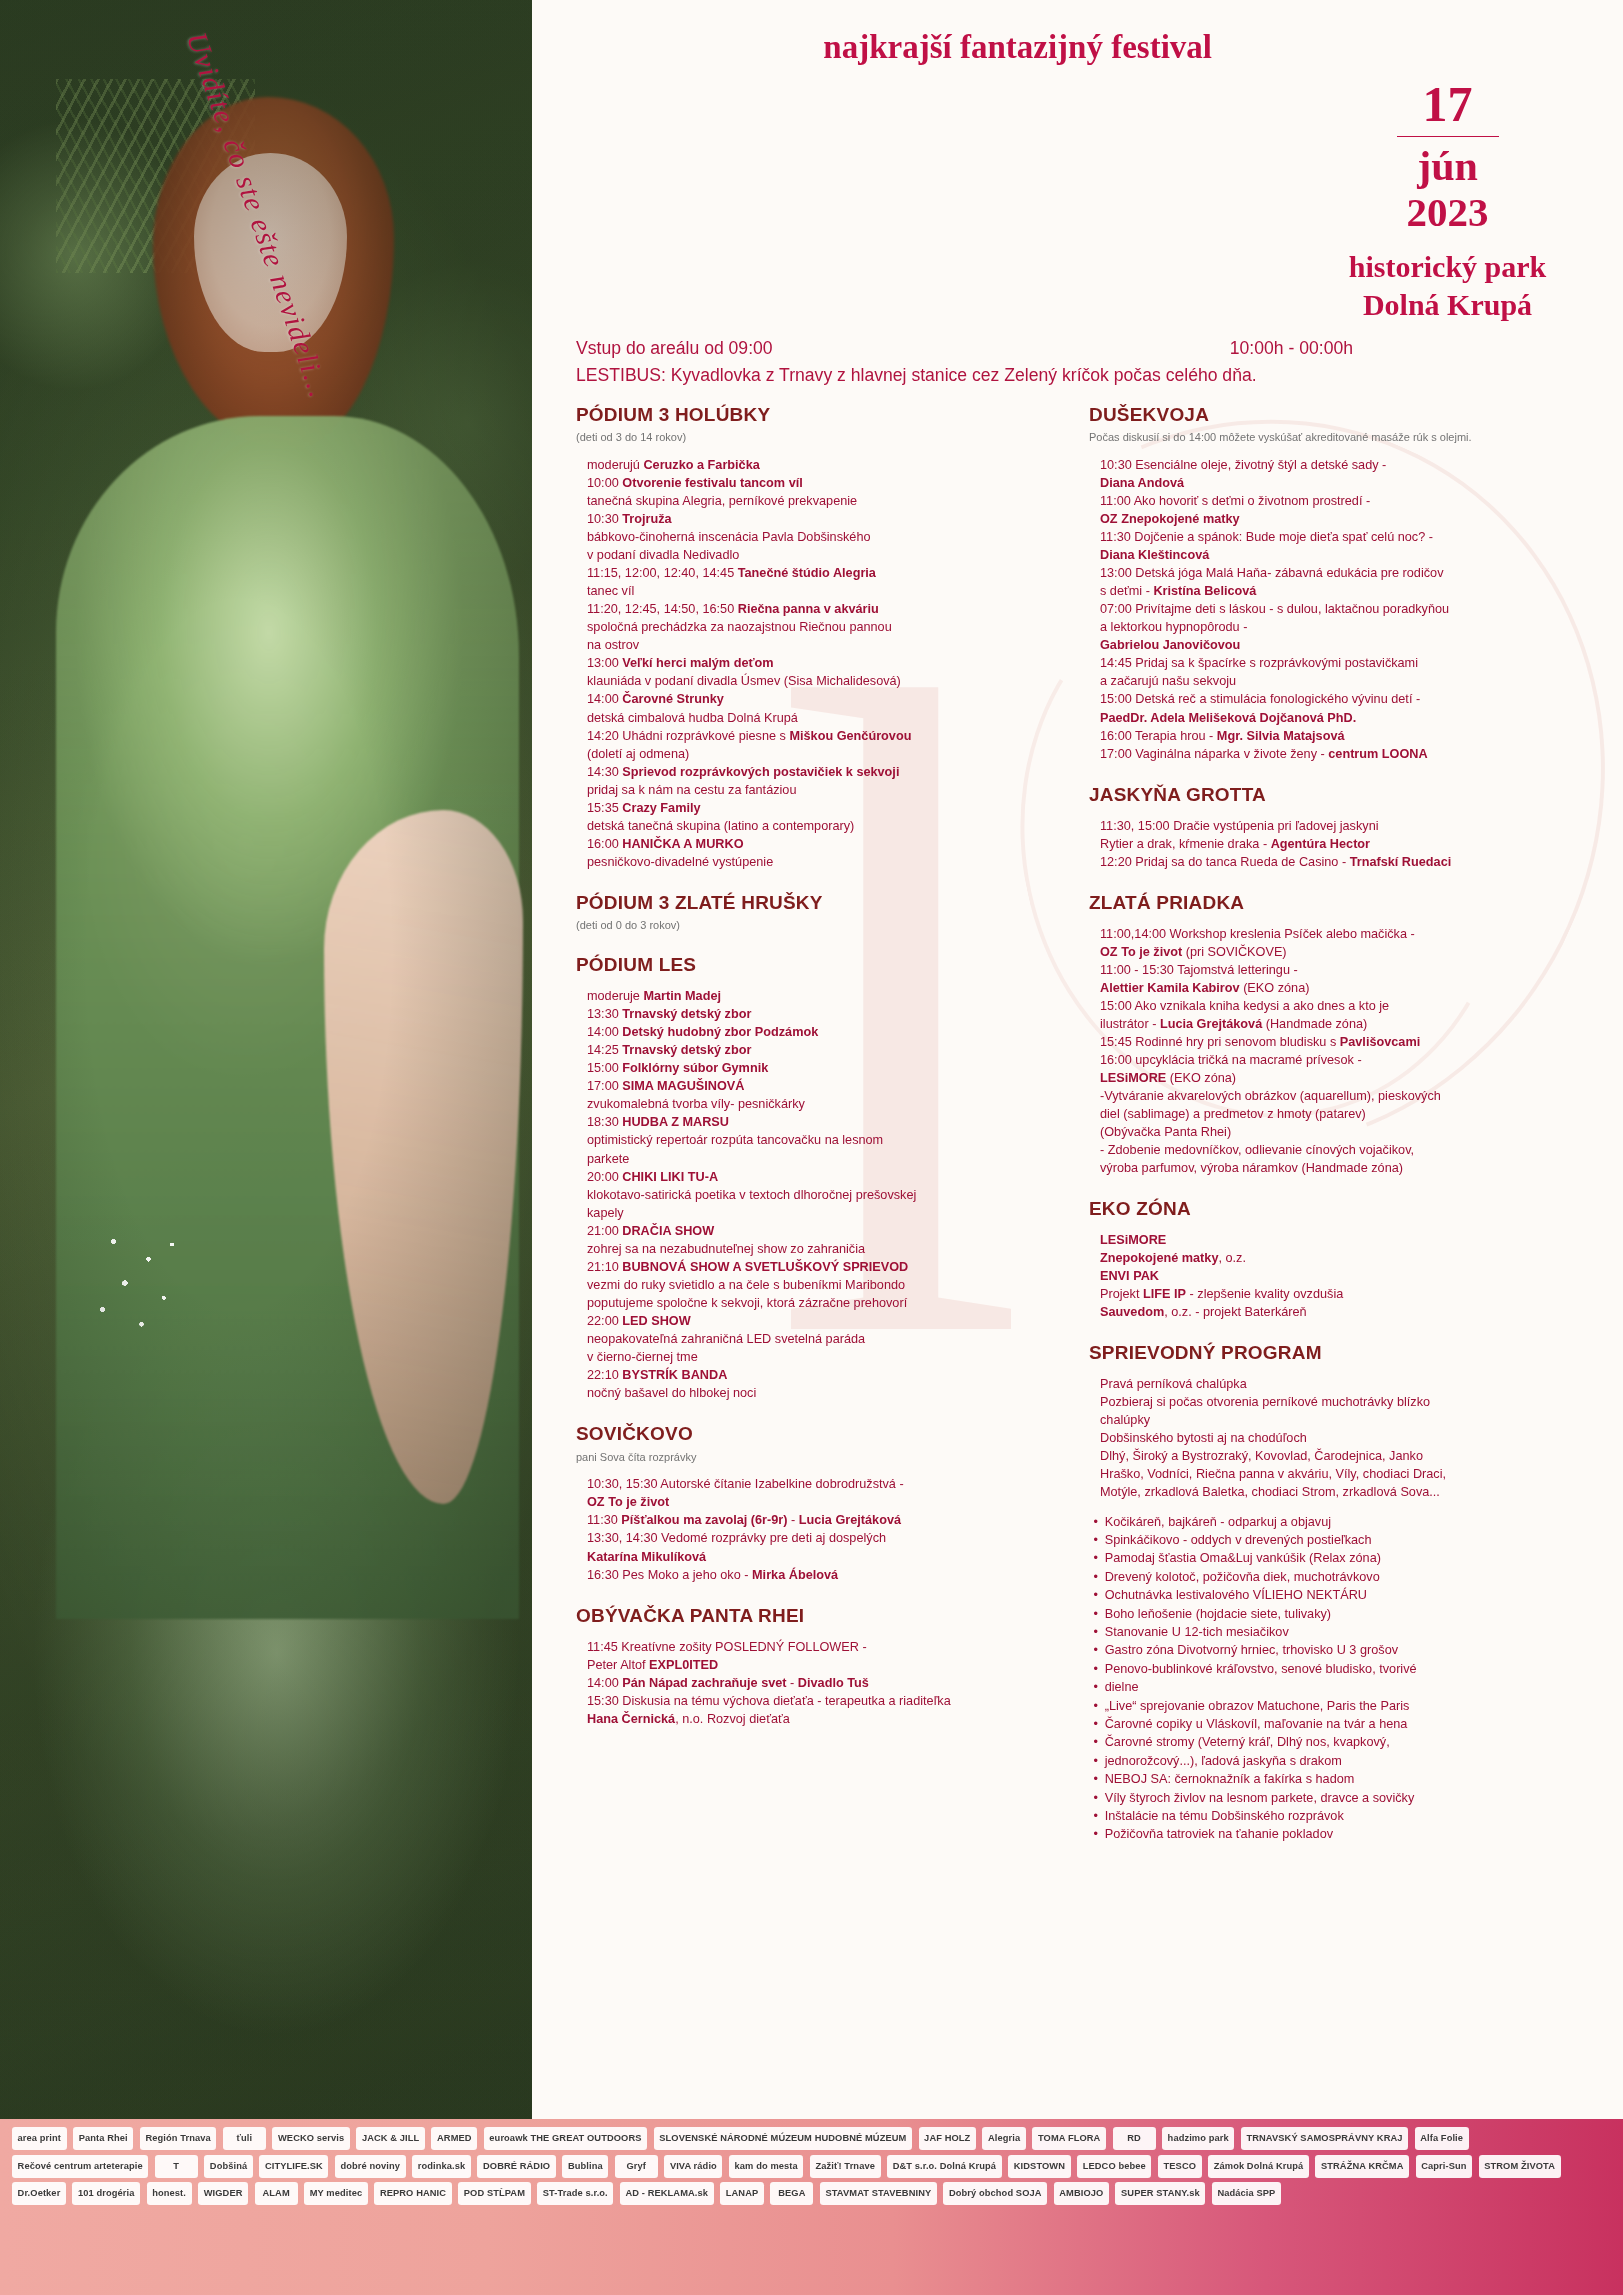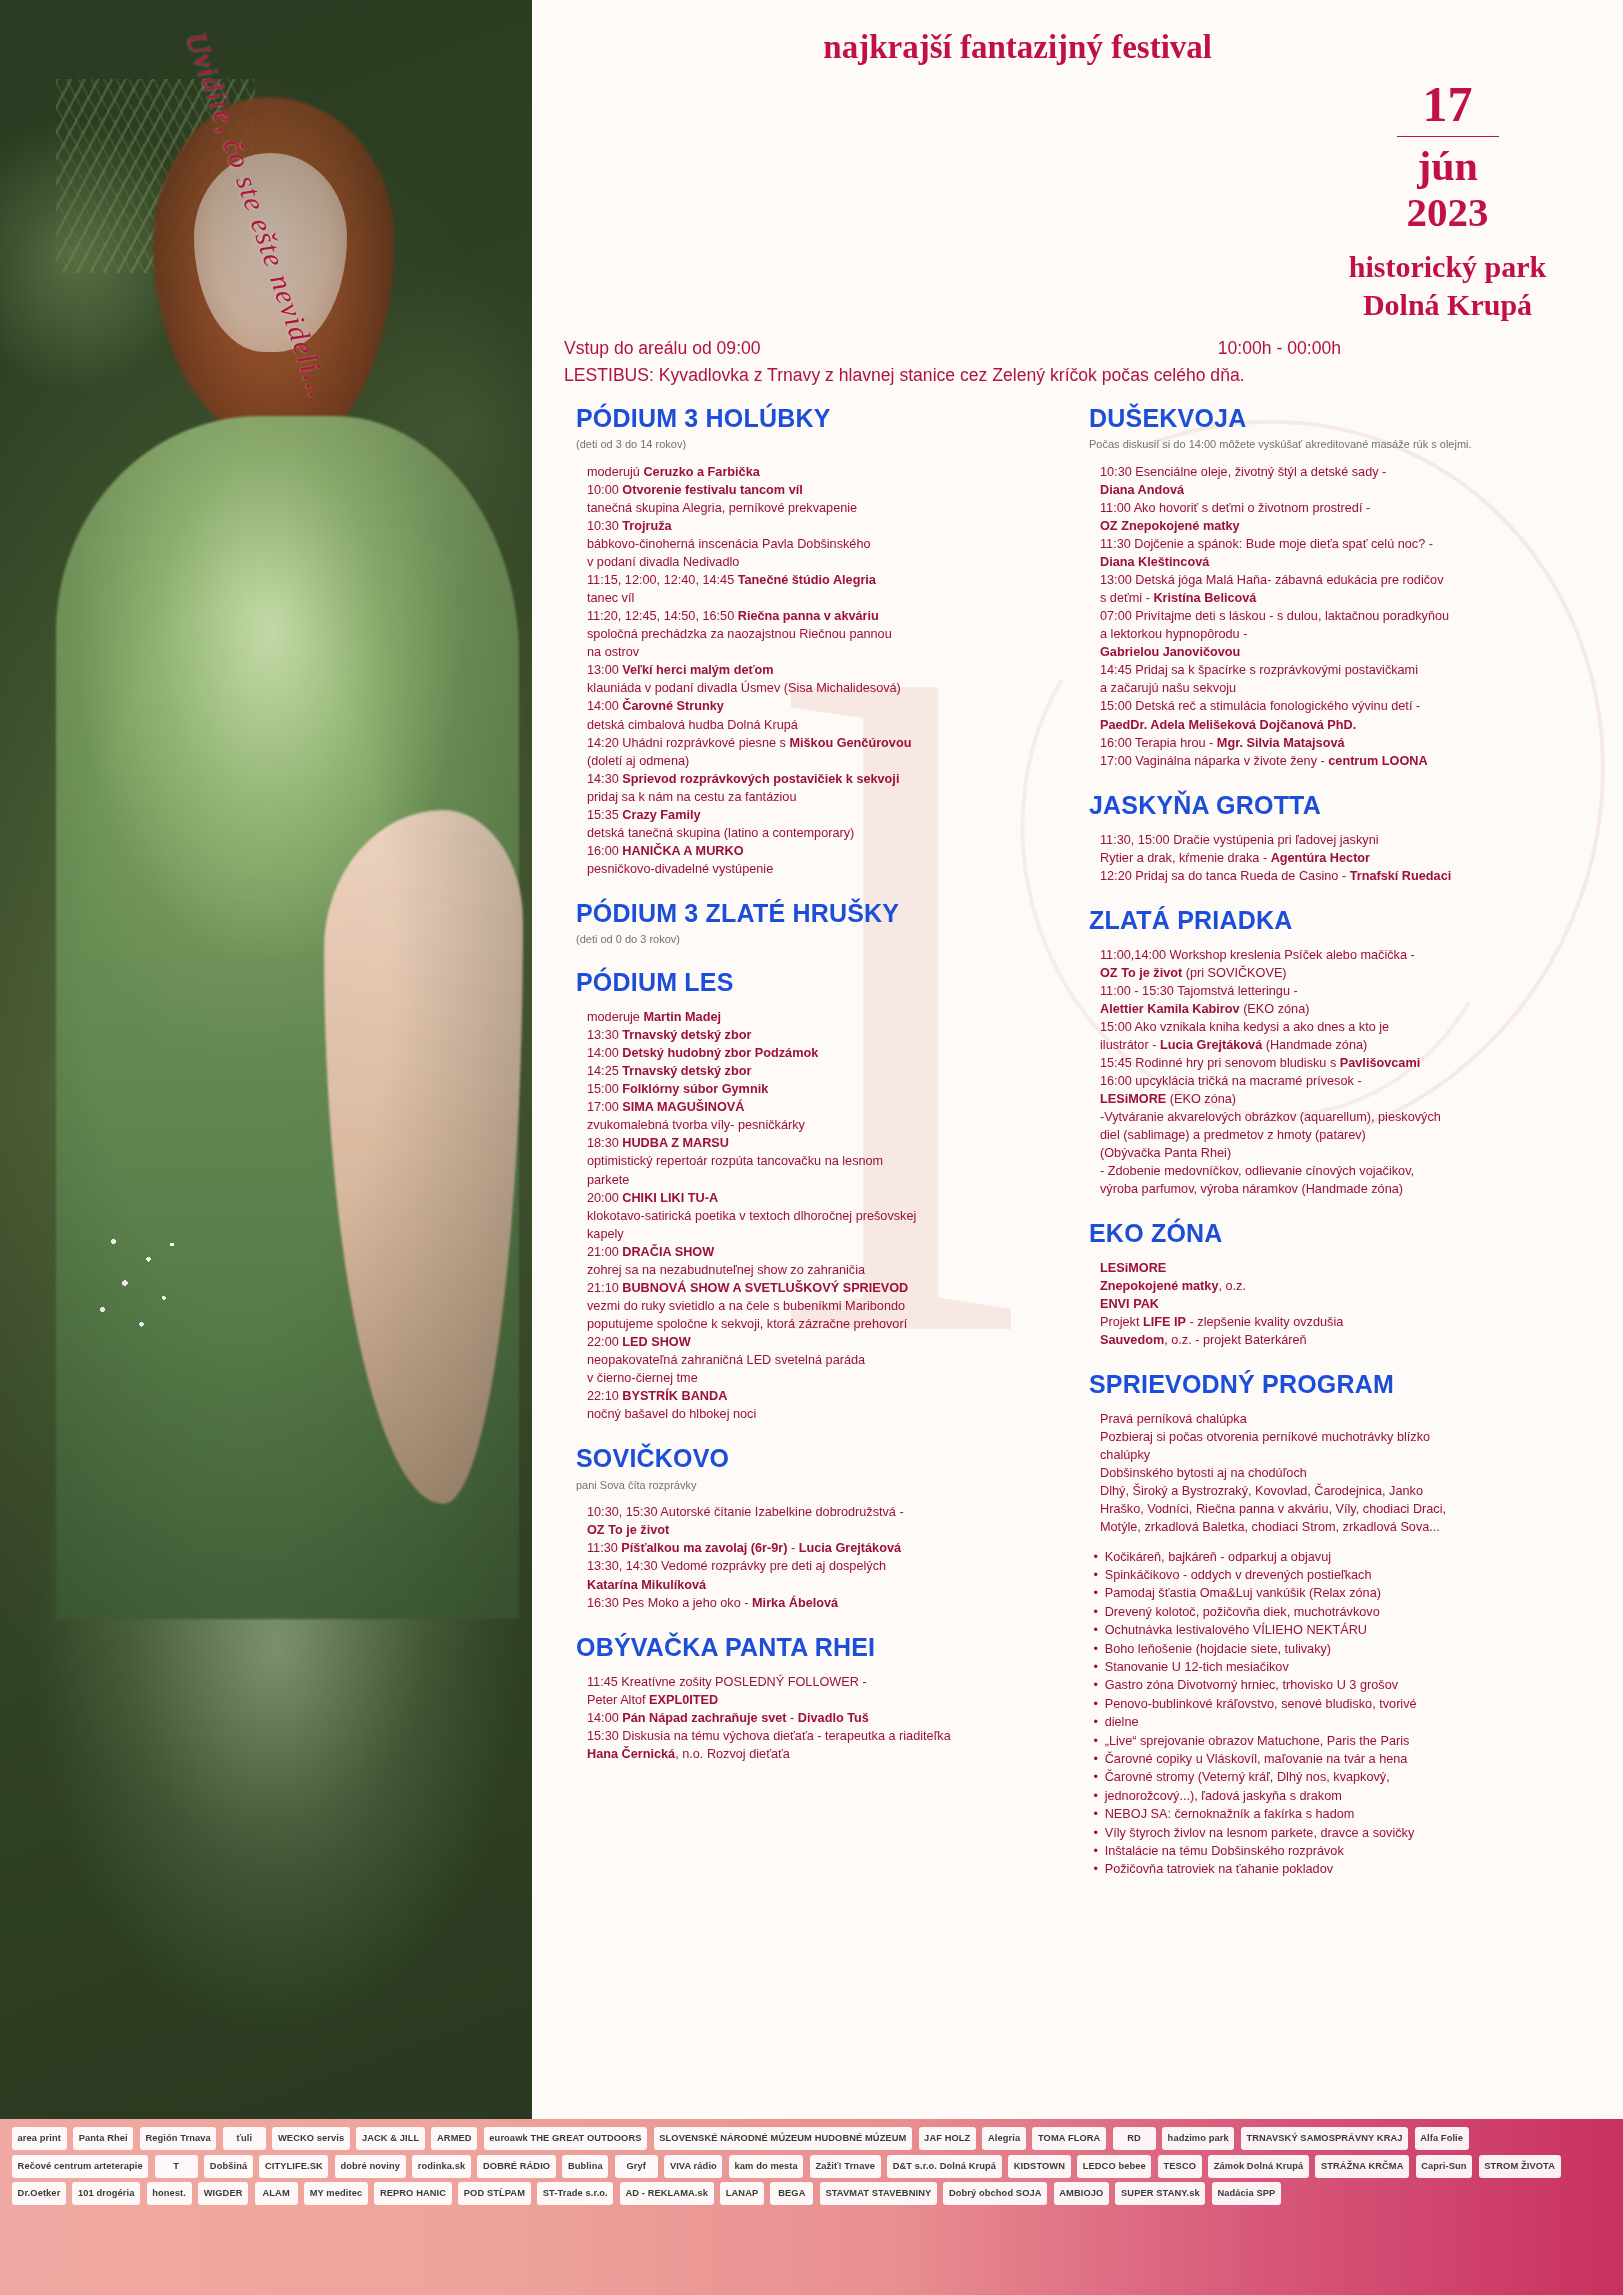--- a/index.html
+++ b/index.html
@@ -176,36 +176,36 @@
   .date-year {
     font-family: "Liberation Serif", serif;
     font-size: 41px; color:#c01046; font-weight:700; line-height:1.2;
   }
   .place {
     font-family: "Liberation Serif", serif;
     font-size: 30px; color:#c01046; font-weight:700; line-height:1.25; margin-top:11px;
     text-align:center;
   }
 
-  .info-bar { position:relative; z-index:3; padding: 12px 32px 0 32px; color:#b0133f; font-size: 17.6px; line-height:1.5; }
+  .info-bar { position:relative; z-index:3; padding: 12px 32px 0 44px; color:#b0133f; font-size: 17.6px; line-height:1.5; }
   .info-bar .row1 { display:flex; justify-content:space-between; max-width: 777px; }
 
   .columns {
     position:relative; z-index:3;
     display:flex;
     padding: 15.7px 32px 0 44px;
     gap: 32px;
   }
   .col { width: 481px; }
   .col.right { width: 481px; }
 
   h2.sec {
     font-family: "Liberation Sans", sans-serif;
-    color:#1d4ed8;
-    font-size: 25px;
+    color:#7f1d1d;
+    font-size: 19px;
     font-weight: 700;
     letter-spacing: 0.2px;
     margin: 0 0 4.6px 0;
   }
   h2.sec.gap { margin-top: 21px; }
   .note { color:#737373; font-size: 11px; line-height:1.35; margin: 0 0 6.5px 0; }
   .blk { margin-bottom: 14px; }
   ul.lines { list-style:none; margin:11px; padding:0; }
   ul.lines li {
     color:#9e1036;

